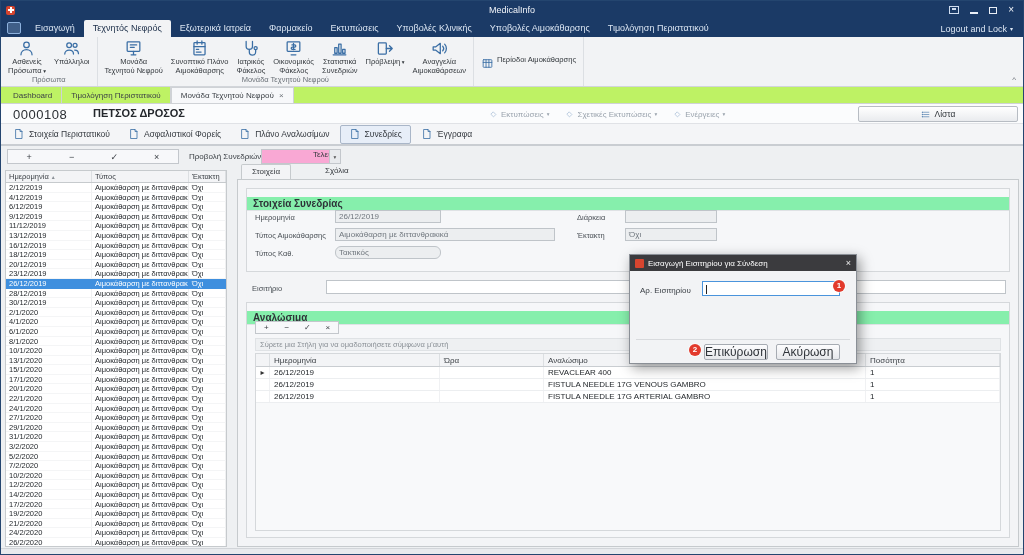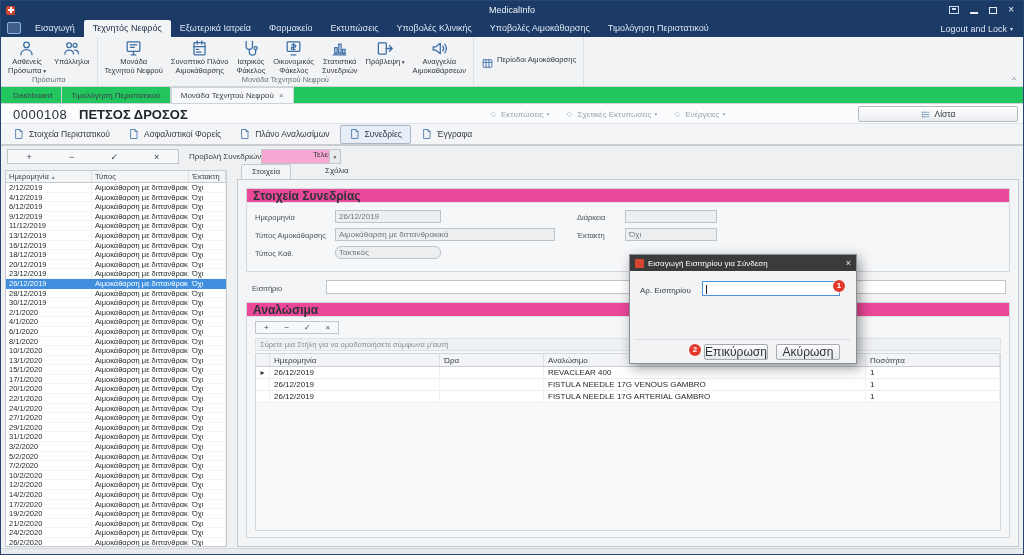--- a/index.html
+++ b/index.html
@@ -36,29 +36,29 @@
   .rbtn .icon{width:19px;height:19px;display:block;}
   .rlbl{font-size:7.5px;line-height:8.5px;color:#33383d;text-align:center;white-space:nowrap;}
   .rlbl .dd{font-size:5.5px;color:#33383d;}
   .rbtn.small{flex-direction:row;gap:3px;align-items:flex-start;padding-top:18px;}
   .rbtn.small .icon{width:13px;height:13px;}
   .rcap{height:11px;line-height:10px;font-size:7.5px;color:#6a7077;text-align:center;white-space:nowrap;}
   .rchev{position:absolute;right:7px;bottom:2px;font-size:8px;color:#6a7077;}
   .icon svg{width:100%;height:100%;fill:none;stroke:#3a6ea5;stroke-width:1.6;stroke-linecap:round;stroke-linejoin:round;}
 
   
-  .dtabs{position:absolute;left:0;top:86px;width:100%;height:17px;background:#22c55e;border-bottom:1px solid #cfd2d6;display:flex;align-items:flex-start;padding-left:3px;}
+  .dtabs{position:absolute;left:0;top:86px;width:100%;height:17px;background:#bef264;border-bottom:1px solid #cfd2d6;display:flex;align-items:flex-start;padding-left:3px;}
   .dtab{height:16px;display:flex;align-items:center;gap:5px;padding:0 9px;font-size:8px;color:#3a3f45;border-right:1px solid #cfd2d6;white-space:nowrap;}
   .dtab.active{background:#f7f8fa;border:1px solid #cfd2d6;border-bottom:none;}
   .dtab .x{font-size:8px;color:#6d7278;}
 
   
   .pbar{position:absolute;left:0;top:103px;width:100%;height:20px;background:#fbfcfd;border-bottom:1px solid #e0e2e6;}
   .pid{position:absolute;left:12px;top:3px;font-size:13px;color:#2a2e33;letter-spacing:.5px;}
-  .pname{position:absolute;left:78px;top:3px;font-size:13px;font-weight:700;color:#23272c;text-align:right;}
+  .pname{position:absolute;left:92px;top:3px;font-size:11px;font-weight:700;color:#23272c;text-align:right;}
   .pactions{position:absolute;left:488px;top:0;height:20px;display:flex;align-items:center;gap:16px;}
   .paction{display:flex;align-items:center;gap:3px;font-size:8px;color:#9aa3ad;white-space:nowrap;}
   .paction .icon{width:9px;height:9px;opacity:.5;}
   .paction .dd{font-size:5.5px;}
   .list-btn{position:absolute;right:5px;top:2px;width:160px;height:16px;border:1px solid #b7bcc3;border-radius:2px;background:linear-gradient(#ffffff,#e9ebee);display:flex;align-items:center;justify-content:center;gap:5px;font-size:8.5px;color:#33383d;}
   .list-btn .icon{width:9px;height:9px;}
 
   
   .stabs{position:absolute;left:0;top:123px;width:100%;height:22px;background:#f4f5f7;border-bottom:2px solid #c9cdd2;display:flex;align-items:center;gap:2px;padding-left:4px;}
   .stab{display:flex;align-items:center;gap:4px;height:19px;padding:0 8px;font-size:8.5px;color:#34393f;white-space:nowrap;}
@@ -86,21 +86,21 @@
   .w-date{width:86px;} .w-type{width:97px;} .w-flag{flex:1;}
   .sorticon{font-size:5px;color:#8a9096;margin-left:2px;}
 
   
   .dettabs{position:absolute;left:240px;top:18px;display:flex;gap:24px;}
   .dettab{height:15px;line-height:14px;padding:0 10px;font-size:8px;color:#34383d;}
   .dettab.active{background:#f3f4f6;border:1px solid #c6cacd;border-bottom:none;border-radius:2px 2px 0 0;}
   .rpanel{position:absolute;left:236px;top:33px;width:782px;height:368px;background:#f3f4f6;border:1px solid #c6cacd;}
 
   .gbox{position:absolute;left:8px;right:8px;border:1px solid #d5d8db;background:#f6f7f9;}
-  .gcap{height:14px;line-height:14px;padding-left:6px;font-size:12px;font-weight:700;color:#2e3338;background:#ec4899;border-bottom:1px solid #dfe2e5;}
+  .gcap{height:14px;line-height:14px;padding-left:6px;font-size:10px;font-weight:700;color:#2e3338;background:#86efac;border-bottom:1px solid #dfe2e5;margin-top:8px;}
   #g1{top:8px;height:84px;}
   .flbl{position:absolute;font-size:7.5px;color:#4a5056;white-space:nowrap;}
   .fld{position:absolute;height:13px;line-height:12px;border:1px solid #bfc4c9;background:#fff;font-size:8px;color:#333;padding:0 3px;overflow:hidden;white-space:nowrap;}
   .fld.dis{background:#eceef0;color:#70777e;}
 
   .ticket-lbl{position:absolute;left:14px;top:104px;font-size:7.5px;color:#4a5056;}
   .ticket-fld{position:absolute;left:88px;top:100px;right:12px;height:14px;border:1px solid #bfc4c9;background:#fff;}
 
   #g2{top:122px;bottom:8px;}
   .ctoolbar{position:absolute;left:8px;top:18px;width:84px;height:13px;border:1px solid #c3c7cc;background:#f7f8fa;display:flex;align-items:center;justify-content:space-around;}

